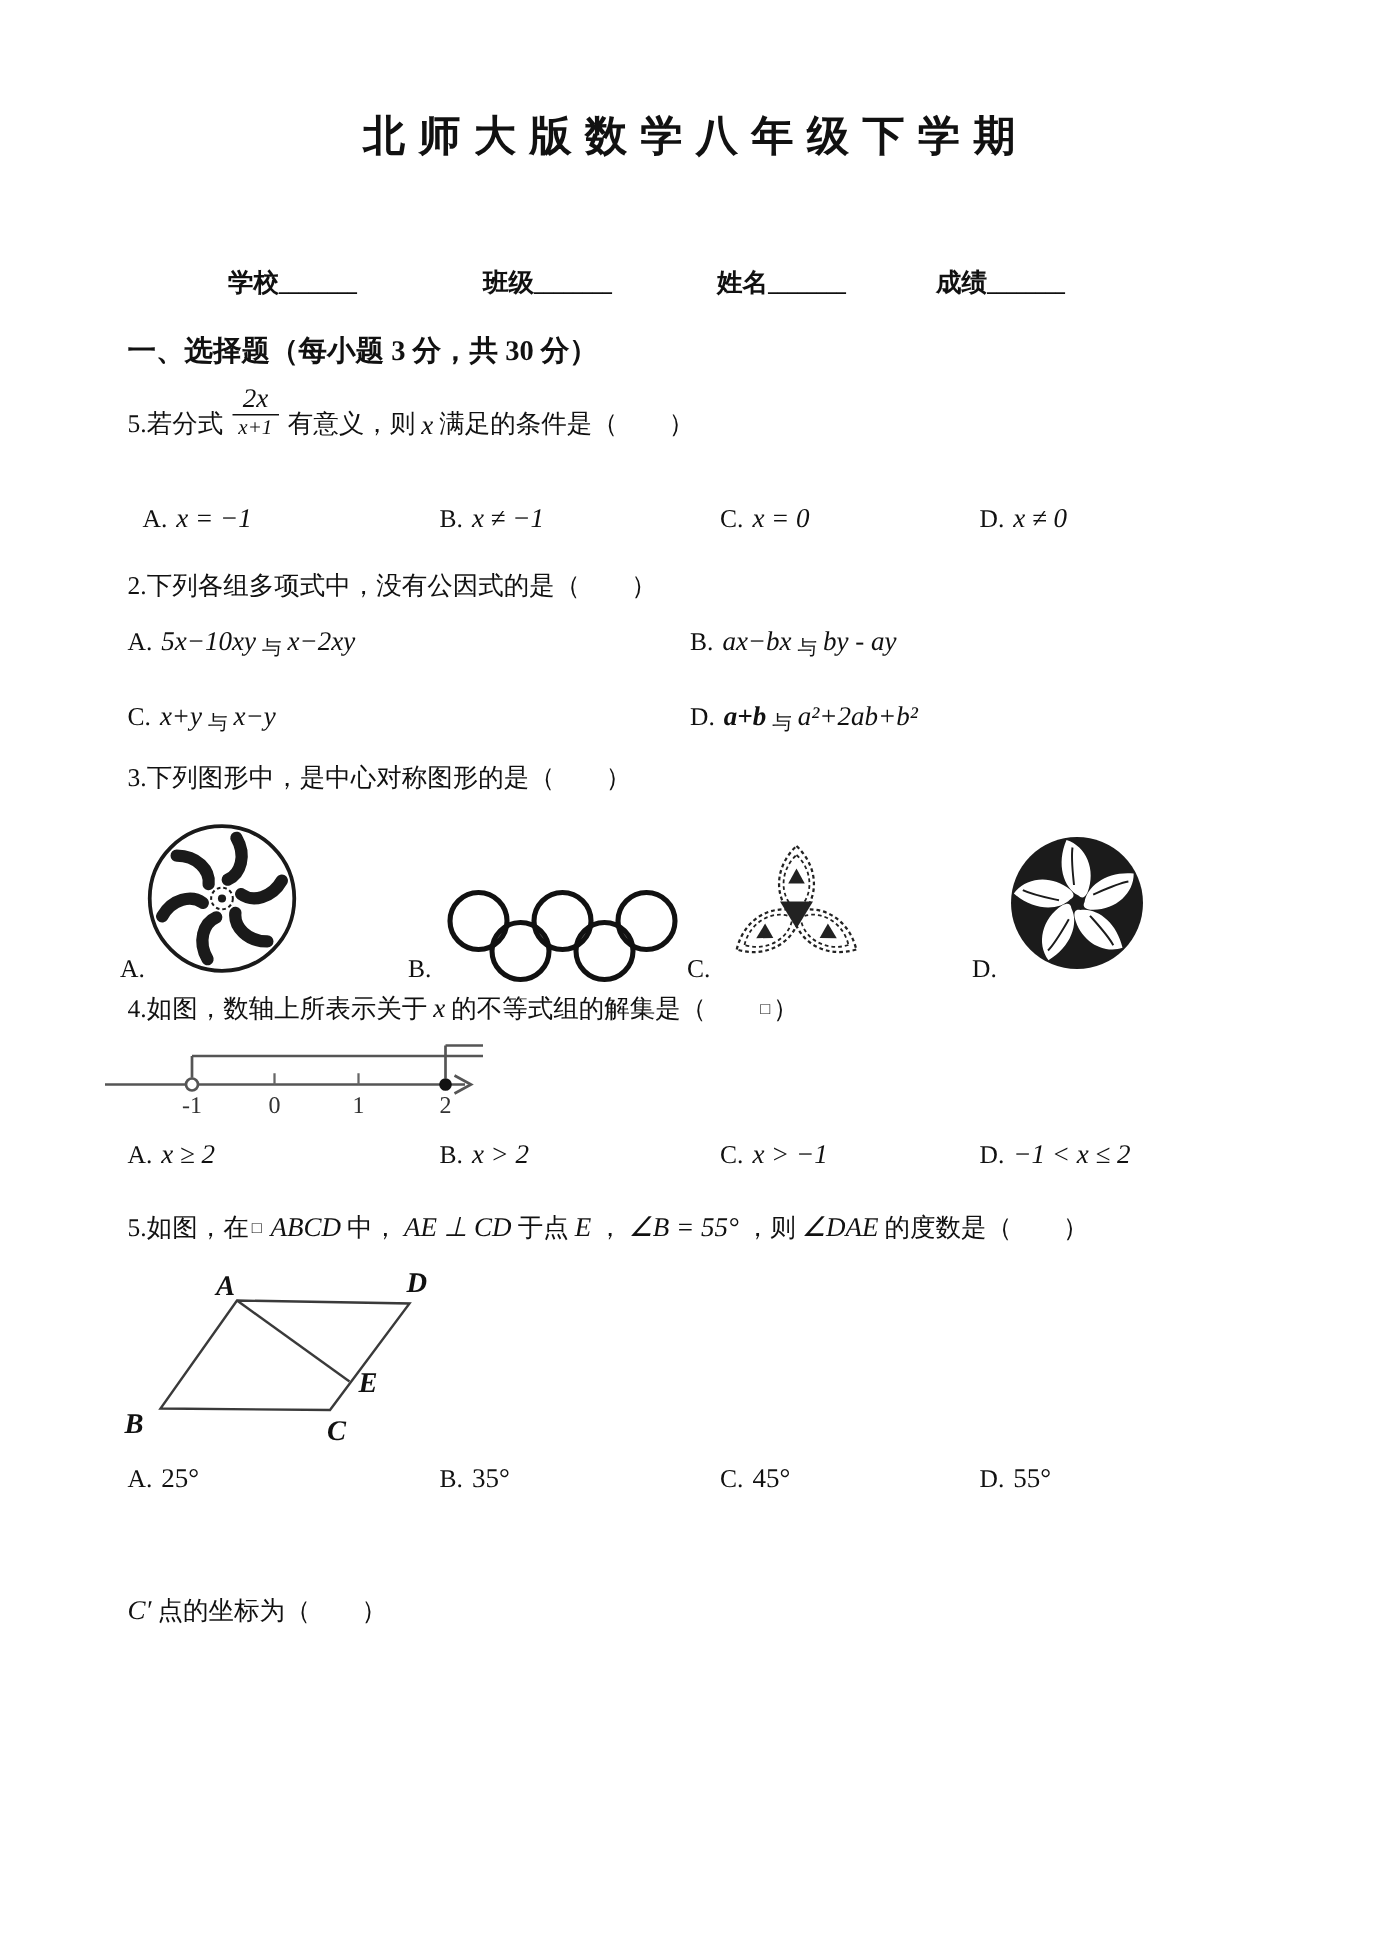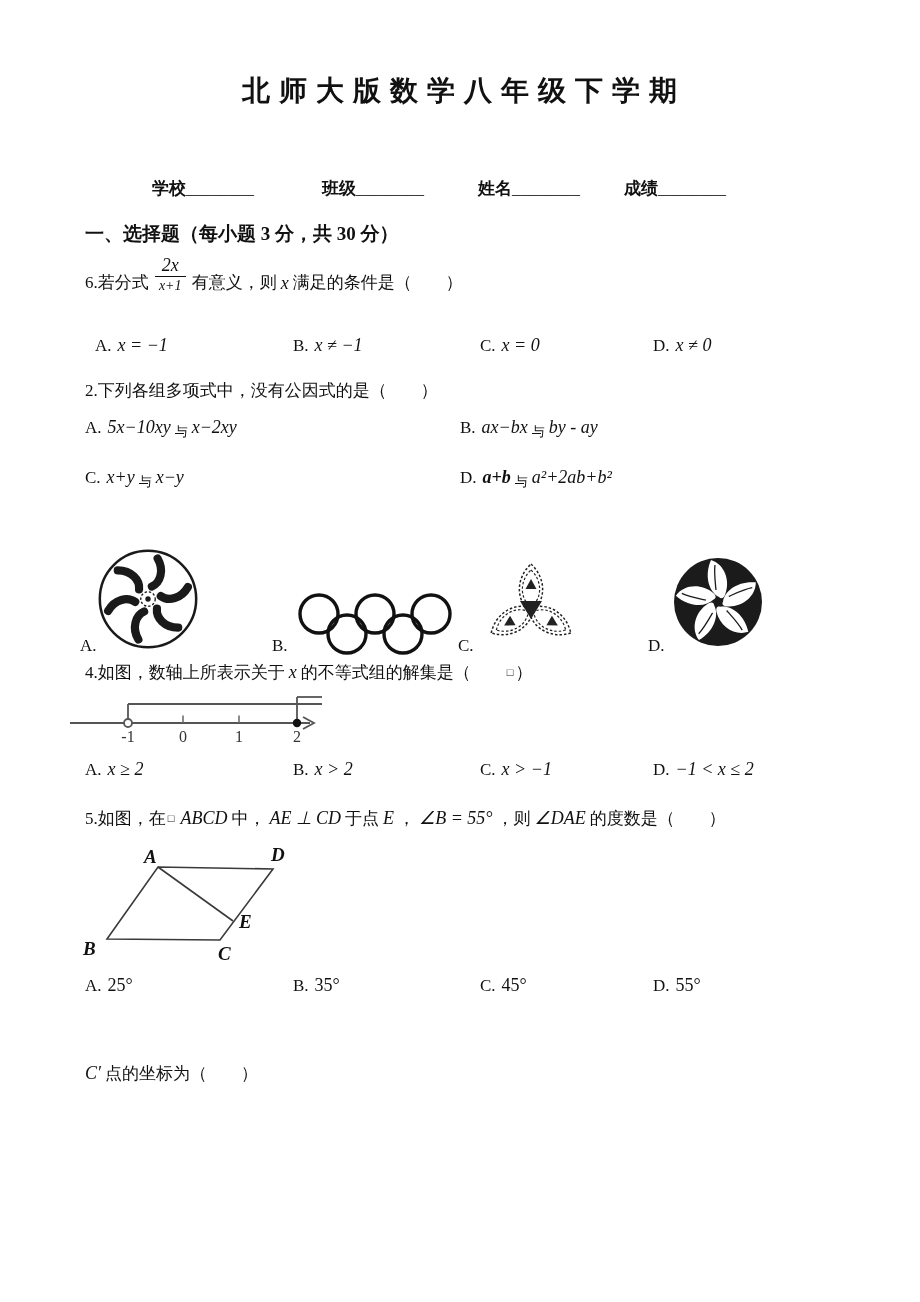--- a/index.html
+++ b/index.html
@@ -5,21 +5,21 @@
   html,body{margin:0;padding:0;background:#fff;}
   .page{position:relative;width:920px;height:1302px;background:#ffffff;overflow:hidden;
         font-family:"Liberation Serif",serif;color:#111;}
   .abs{position:absolute;}
   .cn{font-size:17px;white-space:pre;}
   .math{font-style:italic;font-size:18px;white-space:pre;margin:0 4px;}
   .mathsm{font-style:italic;font-size:18px;white-space:pre;}
   .title1{font-size:28px;font-weight:bold;text-align:center;width:100%;white-space:pre;letter-spacing:1px;}
   .title2{font-size:28px;font-weight:bold;text-align:center;width:100%;white-space:pre;letter-spacing:12px;}
   .fieldlab{font-size:17px;font-weight:bold;}
-  .blank{font-size:17px;letter-spacing:0;}
+  .blank{font-size:13px;letter-spacing:0;text-decoration:underline;}
   .section{font-size:19px;font-weight:bold;white-space:pre;}
   .stemline{display:block;white-space:nowrap;}
   .q1line{display:flex;align-items:flex-end;}
   .frac{display:inline-flex;flex-direction:column;align-items:center;margin:0 5px;}
   .fnum{font-style:italic;font-size:18px;padding:0 8px 1px 8px;line-height:1.05;}
   .fden{font-style:italic;font-size:14px;border-top:1.5px solid #111;padding:1px 4px 0 4px;line-height:1.15;}
   .opt{white-space:nowrap;}
   .olabel{font-size:17px;margin-right:6px;}
   .conj{font-size:13px;vertical-align:-3px;margin:0 4px;}
   .boxsym{font-size:11px;font-style:normal;vertical-align:2px;margin:0 2px;}
@@ -43,41 +43,42 @@
   <div class="abs" style="left:478px;top:177px;">
     <span class="fieldlab">姓名</span><span class="blank">________</span>
   </div>
   <div class="abs" style="left:624px;top:177px;">
     <span class="fieldlab">成绩</span><span class="blank">________</span>
   </div>
 
   <div class="abs section" style="left:85px;top:221px;">一、选择题（每小题 3 分，共 30 分）</div>
 
   <div class="abs q1line" style="left:85px;top:256px;">
-    <span class="cn">6.若分式</span>
+    <span class="cn">5.若分式</span>
     <span class="frac">
       <span class="fnum">2x</span>
       <span class="fden">x+1</span>
     </span>
     <span class="cn">有意义，则</span>
     <span class="math">x</span>
     <span class="cn">满足的条件是（　　）</span>
   </div>
 
   <div class="abs opt" style="left:95px;top:335px;"><span class="olabel">A.</span><span class="mathsm">x = −1</span></div>
   <div class="abs opt" style="left:293px;top:335px;"><span class="olabel">B.</span><span class="mathsm">x ≠ −1</span></div>
   <div class="abs opt" style="left:480px;top:335px;"><span class="olabel">C.</span><span class="mathsm">x = 0</span></div>
   <div class="abs opt" style="left:653px;top:335px;"><span class="olabel">D.</span><span class="mathsm">x ≠ 0</span></div>
 
   <div class="abs cn" style="left:85px;top:379px;">2.下列各组多项式中，没有公因式的是（　　）</div>
   <div class="abs opt" style="left:85px;top:417px;"><span class="olabel">A.</span><span class="mathsm">5x−10xy</span><span class="conj">与</span><span class="mathsm">x−2xy</span></div>
   <div class="abs opt" style="left:460px;top:417px;"><span class="olabel">B.</span><span class="mathsm">ax−bx</span><span class="conj">与</span><span class="mathsm">by - ay</span></div>
   <div class="abs opt" style="left:85px;top:467px;"><span class="olabel">C.</span><span class="mathsm">x+y</span><span class="conj">与</span><span class="mathsm">x−y</span></div>
   <div class="abs opt" style="left:460px;top:467px;"><span class="olabel">D.</span><span class="mathsm" style="font-weight:bold;">a+b</span><span class="conj">与</span><span class="mathsm">a²+2ab+b²</span></div>
 
+  <div class="abs cn" style="left:85px;top:507px;">3.下列图形中，是中心对称图形的是（　　）</div>
 
   <svg class="abs" style="left:95px;top:546px;" width="106" height="106" viewBox="0 0 110 110">
     <circle cx="55" cy="55" r="50" fill="#fff" stroke="#1a1a1a" stroke-width="2.6"></circle>
     <g transform="translate(55,55)" stroke="#1a1a1a" stroke-width="8.5" stroke-linecap="round" fill="none">
       <path d="M4,-13 C13,-17 17,-30 10,-42"></path>
       <path d="M4,-13 C13,-17 17,-30 10,-42" transform="rotate(60)"></path>
       <path d="M4,-13 C13,-17 17,-30 10,-42" transform="rotate(120)"></path>
       <path d="M4,-13 C13,-17 17,-30 10,-42" transform="rotate(180)"></path>
       <path d="M4,-13 C13,-17 17,-30 10,-42" transform="rotate(240)"></path>
       <path d="M4,-13 C13,-17 17,-30 10,-42" transform="rotate(300)"></path>

